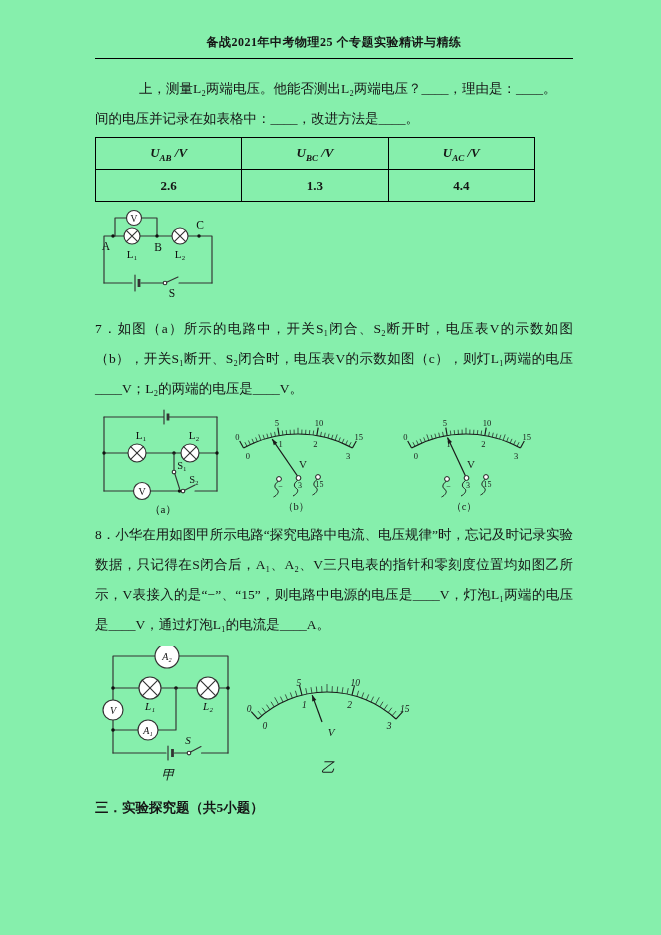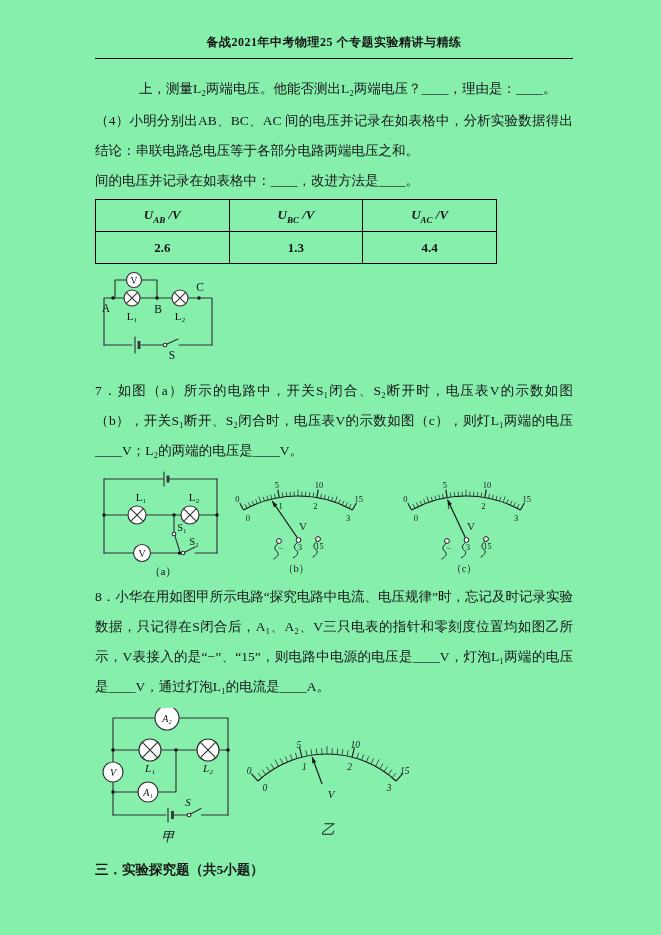--- a/index.html
+++ b/index.html
@@ -12,21 +12,21 @@
     font-family: "Liberation Serif", "DejaVu Serif", serif;
     color: #151515;
     overflow: hidden;
   }
   .hdr-title { text-align: center; font-size: 12px; font-weight: bold; letter-spacing: .5px; }
   .hdr-rule  { border-bottom: 1.6px solid #000; margin-top: 7px; }
   p.txt { font-size: 13.5px; line-height: 30px; text-align: justify; }
   .mt16 { margin-top: 15px; margin-left: 44px; } .mt8 { margin-top: 6px; font-style: italic; } .mt2 { margin-top: 2px; }
   .sec-head { font-weight: bold; font-size: 14px; }
 
-  table.vtable { border-collapse: collapse; width: 402px; margin-top: 3px; border-radius: 31px; }
+  table.vtable { border-collapse: collapse; width: 440px; margin-top: 3px; border-radius: 31px; }
   table.vtable th, table.vtable td {
     border: 1.4px solid #000; height: 32px; text-align: center; vertical-align: middle;
     font-size: 13px; width: 33.33%;
   }
   table.vtable th { font-weight: bold; }
   .sym { font-style: italic; font-weight: bold; }
   table.vtable sub { font-size: 9px; }
   table.vtable td { font-weight: bold; }
 
   .fig-row { display: flex; align-items: flex-start; }
@@ -52,21 +52,20 @@
 </head>
 <body>
 
 <div class="page">
 
   <div class="hdr-title">备战2021年中考物理25 个专题实验精讲与精练</div>
   <div class="hdr-rule"></div>
 
   <p class="txt mt16">上，测量L₂两端电压。他能否测出L₂两端电压？____，理由是：____。</p>
 
-  <p class="txt mt2">（4）小明分别出AB、BC、AC 间的电压并记录在如表格中，分析实验数据得出结论：串联电路总电压等于各部分电路两端电压之和。</p>
 
   <p class="txt">间的电压并记录在如表格中：____，改进方法是____。</p>
 
   <table class="vtable">
     <tbody>
         <tr>
       <th><i class="sym">U</i><sub><i class="sym">AB</i></sub><i class="sym"> /V</i></th>
       <th><i class="sym">U</i><sub><i class="sym">BC</i></sub><i class="sym"> /V</i></th>
       <th><i class="sym">U</i><sub><i class="sym">AC</i></sub><i class="sym"> /V</i></th>
     </tr>

